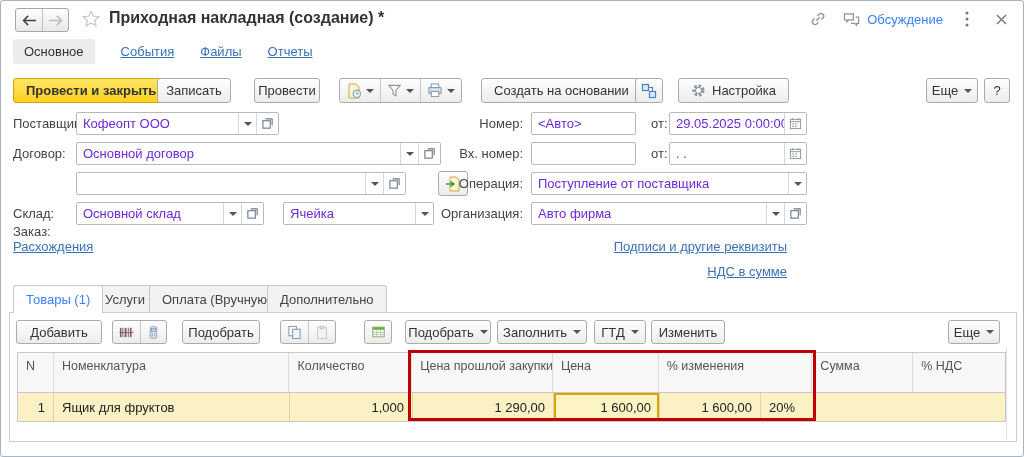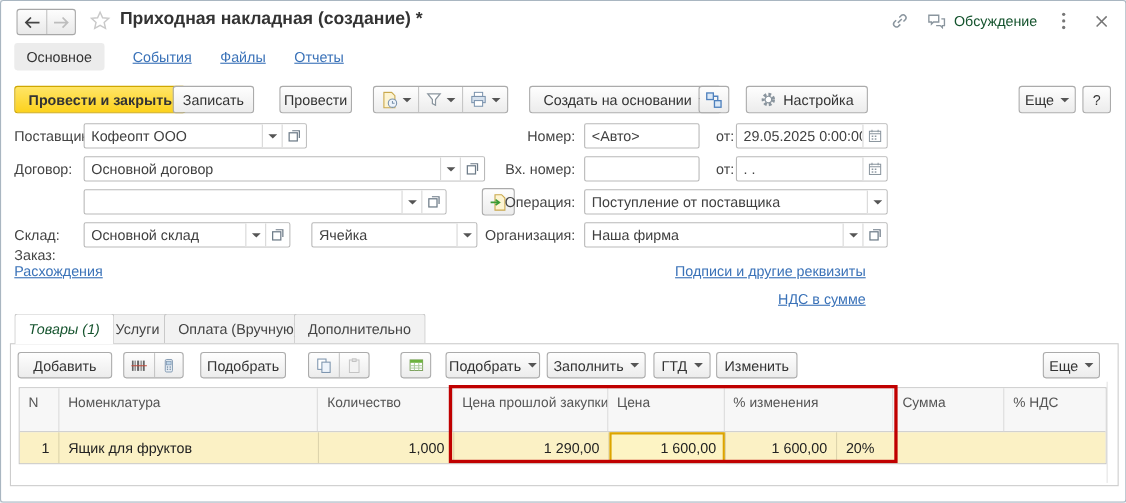--- a/index.html
+++ b/index.html
@@ -11,54 +11,54 @@
   }
   
   .navgroup { position:absolute; left:14px; top:7px; display:flex; border:1px solid #a7a7a7;
     border-radius:3px; background:linear-gradient(#fdfdfd,#e9e9e9); overflow:hidden; }
   .navbtn { width:26px; height:22px; display:flex; align-items:center; justify-content:center; cursor:pointer; }
   .navbtn + .navbtn { border-left:1px solid #c2c2c2; }
   .star { position:absolute; left:80px; top:8px; width:20px; height:20px; }
   .title { position:absolute; left:108px; top:8px; font-size:16px; font-weight:bold; color:#333; white-space:nowrap; }
   .tb-right { position:absolute; right:12px; top:9px; display:flex; align-items:center; gap:14px; }
   .tb-ic { width:20px; height:18px; display:flex; align-items:center; justify-content:center; }
-  .disc { display:flex; align-items:center; gap:6px; color:#14532d; }
+  .disc { display:flex; align-items:center; gap:6px; color:#3b82f6; }
   
   .navtabs { position:absolute; left:12px; top:37px; display:flex; align-items:center; gap:26px; height:26px; }
   .navtab-active { background:#ececec; border-radius:3px; padding:5px 11px; color:#333; }
   .navlink { color:#3a72b8; text-decoration:underline; cursor:pointer; }
   
   .btn { position:absolute; height:25px; display:flex; align-items:center; justify-content:center; gap:6px;
     padding:0 12px; border:1px solid #ababab; border-radius:3px;
     background:linear-gradient(#fefefe,#ececec); font-size:13px; color:#333; cursor:pointer; white-space:nowrap; }
   .btn-primary { background:linear-gradient(#ffe567,#fcd21d); border-color:#cfa700; font-weight:bold; }
   .caret { width:0; height:0; border-left:4px solid transparent; border-right:4px solid transparent;
     border-top:4px solid #555; display:inline-block; }
   .icgroup { position:absolute; display:flex; height:25px; border:1px solid #ababab; border-radius:3px;
     background:linear-gradient(#fefefe,#ececec); overflow:hidden; }
   .icseg { display:flex; align-items:center; justify-content:center; gap:4px; padding:0 6px; cursor:pointer; }
   .icseg + .icseg { border-left:1px solid #c6c6c6; }
   
   .lbl { position:absolute; color:#444; white-space:nowrap; }
   .rl  { position:absolute; right:500px; color:#444; white-space:nowrap; }
   .fld { position:absolute; height:23px; border:1px solid #b9b9b9; border-radius:2px; background:#fff;
     display:flex; align-items:stretch; overflow:hidden; }
-  .fld .val { flex:1; display:flex; align-items:center; padding:0 6px; white-space:nowrap; overflow:hidden; color:#404040;text-align:center; }
+  .fld .val { flex:1; display:flex; align-items:center; padding:0 6px; white-space:nowrap; overflow:hidden; color:#6d28d9;text-align:center; }
   .fld .seg { width:18px; display:flex; align-items:center; justify-content:center; border-left:1px solid #d7d7d7;
     background:#fff; cursor:pointer; }
   .fld .seg.w { width:22px; }
   .ph { color:#9e9e9e; }
   .link { position:absolute; color:#3a72b8; text-decoration:underline; cursor:pointer; white-space:nowrap; }
   .debt { position:absolute; left:290px; top:115px; display:flex; align-items:baseline; gap:5px; color:#555; }
   .debt .amt { color:#444; border-bottom:1px solid #666; cursor:pointer; }
   .debt .dec { font-size:10px; }
   
   .dtab { position:absolute; top:284px; height:27px; display:flex; align-items:center; padding:0 12px;
     border:1px solid #c9c9c9; border-bottom:none; border-radius:3px 3px 0 0; background:#f2f2f2; color:#444; cursor:pointer; }
-  .dtab.active { background:#fff; height:28px; z-index:3; color:#14532d;font-style:italic; }
+  .dtab.active { background:#fff; height:28px; z-index:3; color:#3b82f6; }
   
   .panel { position:absolute; left:8px; top:311px; width:1008px; height:130px; border:1px solid #cdcdcd; background:#fff; }
   .panel .btn { height:24px;text-align:right; }
   .panel .icgroup { height:24px; }
   .vsb { position:absolute; top:34px; right:9px; bottom:2px; border-left:1px solid #e4e4e4; }
   .tbl { position:absolute; left:7px; top:39px; width:989px; border:1px solid #c8c8c8; }
   .thead { display:flex; height:40px; background:#f7f7f7; border-bottom:1px solid #c8c8c8; }
   .th { padding:6px 8px 0 8px; font-size:12.5px; color:#555; border-right:1px solid #dcdcdc; overflow:hidden; white-space:nowrap; }
   .th:last-child { border-right:none; }
   .trow { display:flex; height:28px; background:#fbf1c5; }
@@ -316,21 +316,21 @@
   <div class="rl" style="top:175px;">Операция:</div>
   <div class="fld" style="left:530px; top:171px; width:276px;">
     <div class="val">Поступление от поставщика</div>
     <div class="seg">
         <span class="caret"></span>
       </div>
   </div>
 
   <div class="rl" style="top:205px;">Организация:</div>
   <div class="fld" style="left:530px; top:201px; width:276px;">
-    <div class="val">Наша фирма</div>
+    <div class="val">Авто фирма</div>
     <div class="seg">
         <span class="caret"></span>
       </div>
     <div class="seg w">
       <svg width="13" height="13" viewBox="0 0 14 14" fill="none" stroke="#6c7a87" stroke-width="1.2">
           <rect x="2" y="4" width="8" height="8"></rect>
           <path d="M5 2h7v7"></path>
         </svg>
     </div>
   </div>

